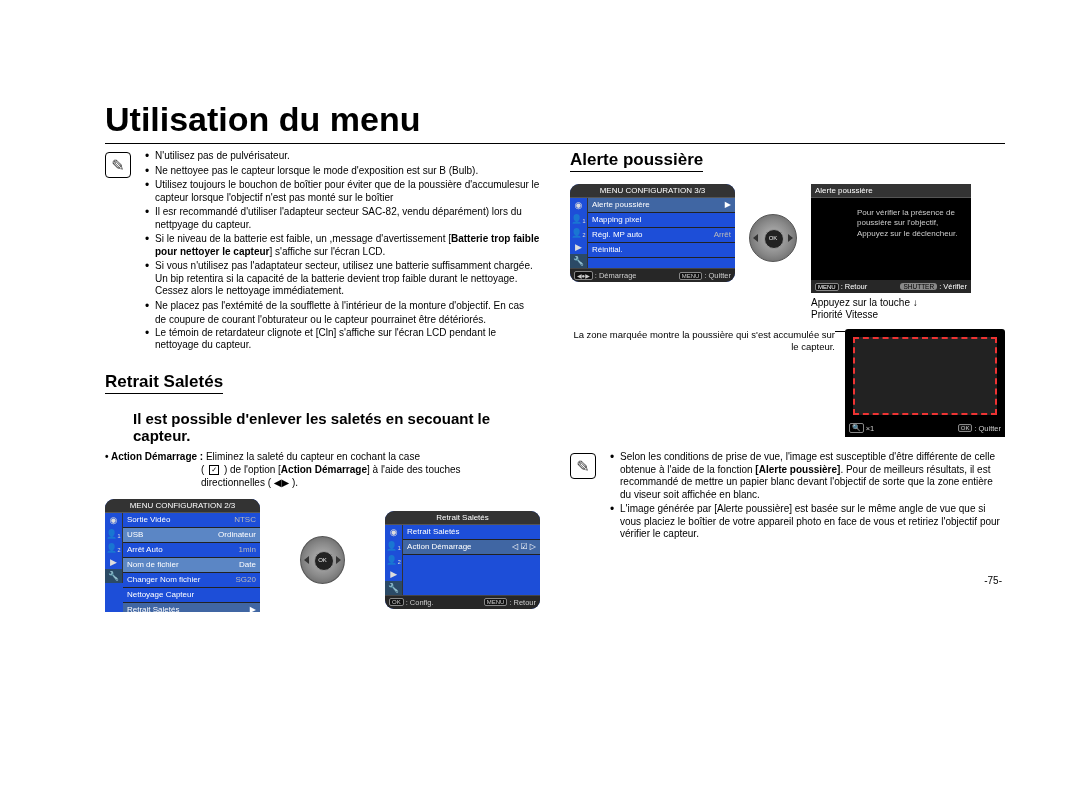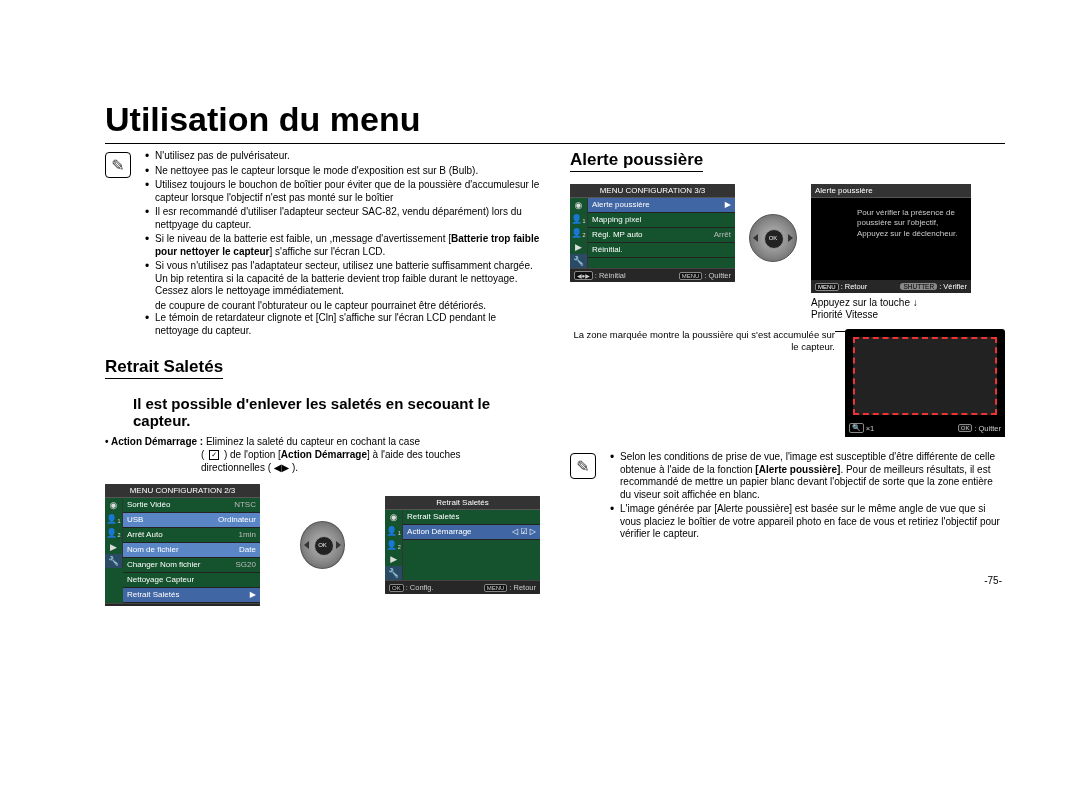--- a/index.html
+++ b/index.html
@@ -87,22 +87,22 @@
   .screens-row {
     display: flex;
     gap: 40px;
     align-items: center;
     margin-top: 10px;
   }
 
   
   .screen {
     width: 165px;
-    background: #14532d;
-    border-radius: 1px;
+    background: #1d4ed8;
+    border-radius: 9px;
     color: #fff;
     font-size: 8px;
     overflow: hidden;
     position:relative;
   }
   .screen-head {
     background: #333;
     border-bottom:1px solid #555;
     font-size: 8px;
     padding: 2px 4px;
@@ -245,20 +245,21 @@
         <div style="flex:1">
           <ul class="bul">
             <li>N'utilisez pas de pulvérisateur.</li>
             <li>Ne nettoyee pas le capteur lorsque le mode d'exposition est sur B (Bulb).</li>
             <li>Utilisez toujours le bouchon de boîtier pour éviter que de la poussière d'accumulesur le capteur lorsque l'objectif n'est pas monté sur le boîtier</li>
             <li>Il esr recommandé d'utiliser l'adapteur secteur SAC-82, vendu déparément) lors du nettpyage du capteur.</li>
             <li>
               <span>Si le niveau de la batterie est faible, un ,message d'avertissement [</span><span class="strong">Batterie trop faible pour nettoyer le capteur</span><span>] s'affiche sur l'écran LCD.</span>
             </li>
             <li>Si vous n'utilisez pas l'adaptateur secteur, utilisez une batterie suffisamment chargée. Un bip retentira si la capacité de la batterie devient trop faible durant le nettoyage. Cessez alors le nettoyage immédiatement.</li>
+            <li>Ne placez pas l'extémité de la soufflette à l'intérieur de la monture d'objectif. En cas</li>
           </ul>
           <div class="cont">de coupure de courant l'obturateur ou le capteur pourrainet être détériorés.</div>
           <ul class="bul">
             <li>Le témoin de retardateur clignote et [Cln] s'affiche sur l'écran LCD pendant le nettoyage du capteur.</li>
           </ul>
         </div>
       </div>
 
       <h2 class="sect">Retrait Saletés</h2>
       <div class="strong" style="font-size:15px;margin-top:14px;padding-left:28px;">Il est possible d'enlever les saletés en secouant le capteur.</div>
@@ -386,21 +387,21 @@
                     <span>Régl. MP auto</span>
                     <span class="val">Arrêt</span>
                   </div>
               <div class="srow">
                     <span>Réinitial.</span>
                     <span class="val"></span>
                   </div>
             </div>
           </div>
           <div class="screen-foot">
-            <div class="foot-l"><span class="key">◀●▶</span>: <span>Réinitial</span></div>
+            <div class="foot-l"><span class="key">◀●▶</span>: <span>Démarrage</span></div>
             <div class="foot-r"><span class="key">MENU</span>: <span>Quitter</span></div>
           </div>
         </div>
         </div>
 
         <div class="dial" style="margin-top:30px">
           <div class="dial-tri l"></div>
             <div class="dial-tri r"></div>
           <span class="dial-ok">OK</span>
         </div>

